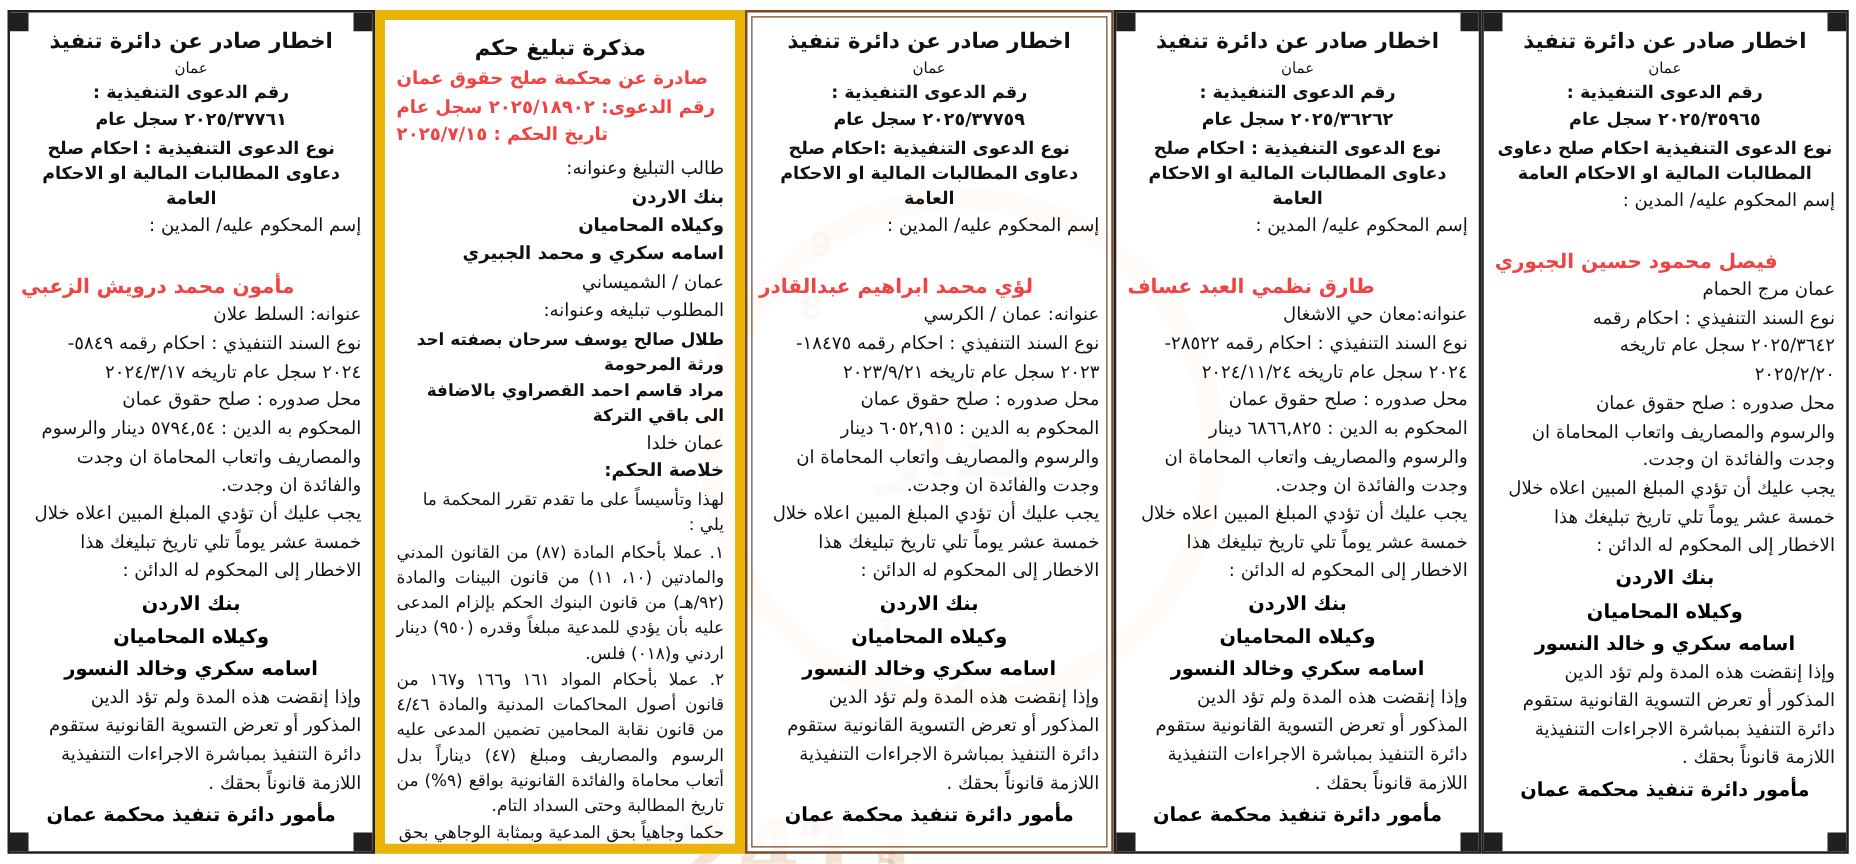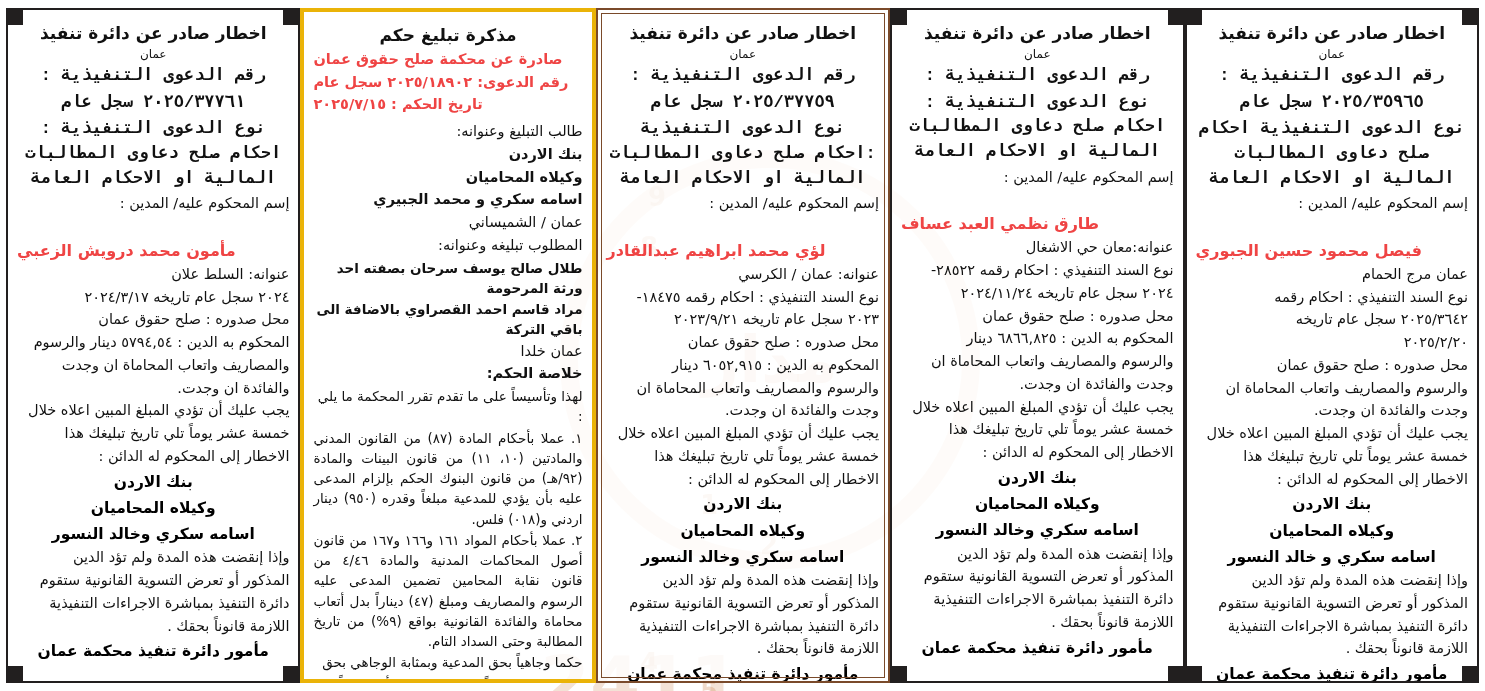--- a/index.html
+++ b/index.html
@@ -58,41 +58,40 @@
   .ad{
     width:341px;
     box-sizing:border-box;
     border:2px solid #221f1f;
     background:rgba(255,255,255,.82);
     padding:10px 9px 14px 9px;
     position:relative;
     text-align:center;
     overflow:hidden;
   }
-  .ad.plain{border:4px solid #eab308;}
+  .ad.plain{border:8px solid #eab308;}
   
   .notch{
     position:absolute;width:16px;height:16px;background:#221f1f;
   }
   .n-tr{top:-1px;right:-1px;}
   .n-tl{top:-1px;left:-1px;}
   .n-br{bottom:-1px;right:-1px;}
   .n-bl{bottom:-1px;left:-1px;}
 
   .title{
     font-size:17px;font-weight:bold;color:#111;
     line-height:1.35;margin:2px 0 2px 0;
   }
   .subtitle{
     font-size:12px;font-weight:normal;color:#111;margin-bottom:3px;
   }
   .big{
-    font-size:17px;font-weight:bold;color:#111;line-height:1.45;
+    font-size:14px;font-weight:bold;color:#111;line-height:1.45;
     margin:2px 0;
-    font-family:Liberation Mono, monospace;
   }
   .line{
     font-size:14.5px;color:#111;line-height:1.5;
     text-align:right;margin:1px 0;
   }
   .line-c{
     font-size:14.5px;color:#ef4444;line-height:1.5;
     text-align:left;margin:1px 0;
   }
   .bold{font-weight:bold;}
@@ -133,20 +132,21 @@
     <span class="notch n-br"></span>
     <span class="notch n-bl"></span>
     <div class="title">اخطار صادر عن دائرة تنفيذ</div>
     <div class="subtitle">عمان</div>
     <div class="big">رقم الدعوى التنفيذية :</div>
     <div class="big">٢٠٢٥/٣٧٧٦١ سجل عام</div>
     <div class="big">نوع الدعوى التنفيذية : احكام  صلح دعاوى المطالبات المالية او الاحكام العامة</div>
     <div class="line">إسم المحكوم عليه/ المدين :</div>
     <div class="line-c bigbold">مأمون محمد درويش الزعبي</div>
     <div class="line">عنوانه: السلط علان</div>
+    <div class="line">نوع السند التنفيذي : احكام رقمه ٥٨٤٩-</div>
     <div class="line">٢٠٢٤ سجل عام تاريخه ٢٠٢٤/٣/١٧</div>
     <div class="line">محل صدوره : صلح حقوق عمان</div>
     <div class="line">المحكوم به الدين : ٥٧٩٤,٥٤ دينار والرسوم</div>
     <div class="line">والمصاريف واتعاب المحاماة ان وجدت</div>
     <div class="line">والفائدة ان وجدت.</div>
     <div class="line">يجب عليك أن تؤدي المبلغ المبين اعلاه خلال</div>
     <div class="line">خمسة عشر يوماً تلي تاريخ تبليغك هذا</div>
     <div class="line">الاخطار إلى المحكوم له الدائن :</div>
     <div class="creditors">بنك الاردن</div>
     <div class="creditors">وكيلاه المحاميان</div>
@@ -211,20 +211,21 @@
   </div>
 
   <div class="ad">
     <span class="notch n-tr"></span>
     <span class="notch n-tl"></span>
     <span class="notch n-br"></span>
     <span class="notch n-bl"></span>
     <div class="title">اخطار صادر عن دائرة تنفيذ</div>
     <div class="subtitle">عمان</div>
     <div class="big">رقم الدعوى التنفيذية :</div>
+    <div class="big">٢٠٢٥/٣٦٢٦٢ سجل عام</div>
     <div class="big">نوع الدعوى التنفيذية : احكام  صلح دعاوى المطالبات المالية او الاحكام العامة</div>
     <div class="line">إسم المحكوم عليه/ المدين :</div>
     <div class="line-c bigbold">طارق نظمي العبد عساف</div>
     <div class="line">عنوانه:معان حي الاشغال</div>
     <div class="line">نوع السند التنفيذي : احكام رقمه ٢٨٥٢٢-</div>
     <div class="line">٢٠٢٤ سجل عام تاريخه ٢٠٢٤/١١/٢٤</div>
     <div class="line">محل صدوره : صلح حقوق عمان</div>
     <div class="line">المحكوم به الدين : ٦٨٦٦,٨٢٥ دينار</div>
     <div class="line">والرسوم والمصاريف واتعاب المحاماة ان</div>
     <div class="line">وجدت والفائدة ان وجدت.</div>

